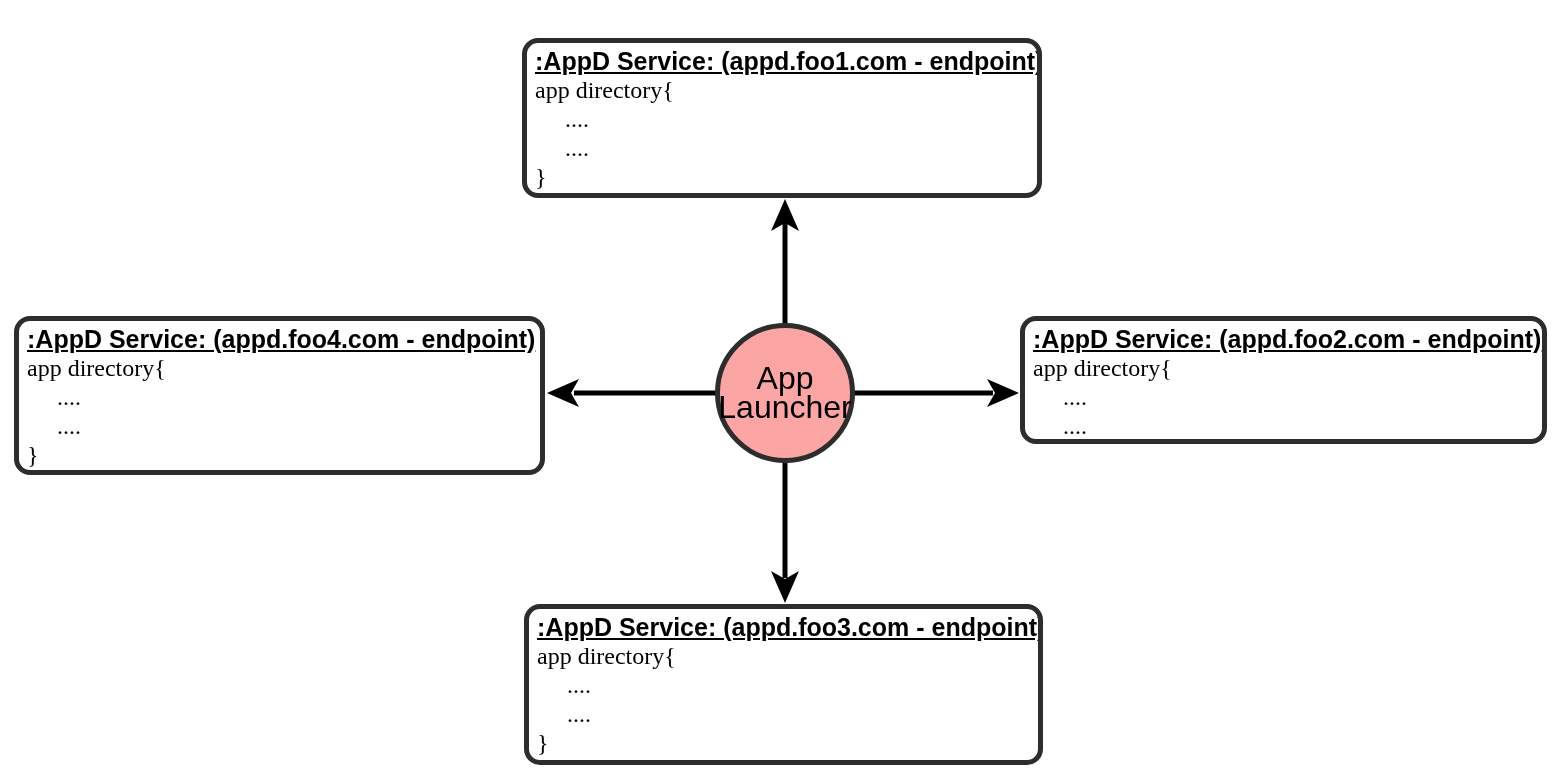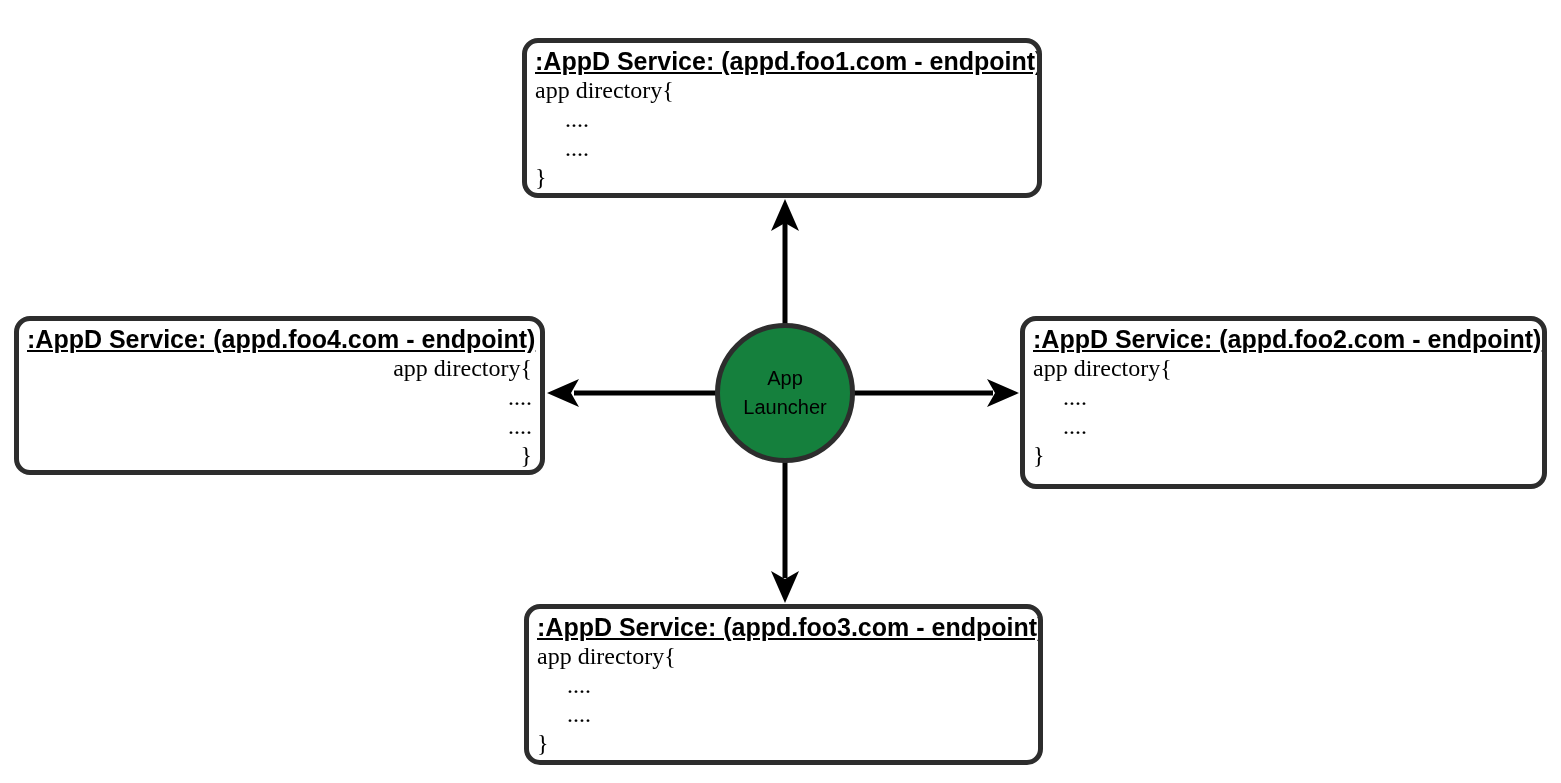--- a/index.html
+++ b/index.html
@@ -22,52 +22,52 @@
 
   .service-box {
     position: absolute;
     background: #ffffff;
     border: 5px solid #2d2d2d;
     border-radius: 16px;
     padding: 3px 8px 0 8px;
     overflow: hidden;
   }
   .pos-top    { left: 522px;  top: 38px;  width: 520px; height: 160px; }
-  .pos-right  { left: 1020px; top: 316px; width: 527px; height: 173px; }
+  .pos-right  { left: 1020px; top: 316px; width: 527px; height: 128px; }
   .pos-bottom { left: 524px;  top: 604px; width: 519px; height: 161px; }
-  .pos-left   { left: 14px;   top: 316px; width: 531px; height: 159px; text-align: right; }
+  .pos-left   { left: 14px;   top: 316px; width: 531px; height: 159px; }
 
   .box-title {
     font-size: 25px;
     font-weight: bold;
     text-decoration: underline;
     white-space: nowrap;
     line-height: 30px;
   }
   .box-line {
     font-size: 24px;
     line-height: 29px;
     white-space: pre;
     font-family: Liberation Serif, serif;
   }
   .box-line.indent { padding-left: 30px; }
 
   .launcher-node {
     position: absolute;
     left: 715px; top: 323px;
     width: 140px; height: 140px;
-    background: #15803d;
+    background: #fca5a5;
     border: 5px solid #2d2d2d;
     border-radius: 50%;
     display: flex;
     flex-direction: column;
     align-items: center;
     justify-content: center;
     text-align: center;
-    font-size: 20px;
+    font-size: 32px;
     line-height: 29px;
   }
 
   .arrow-line { stroke: #000000; stroke-width: 5; }
   .arrow-head { fill: #000000; stroke: none; }
 </style>
 </head>
 <body>
 
 <div class="canvas">

